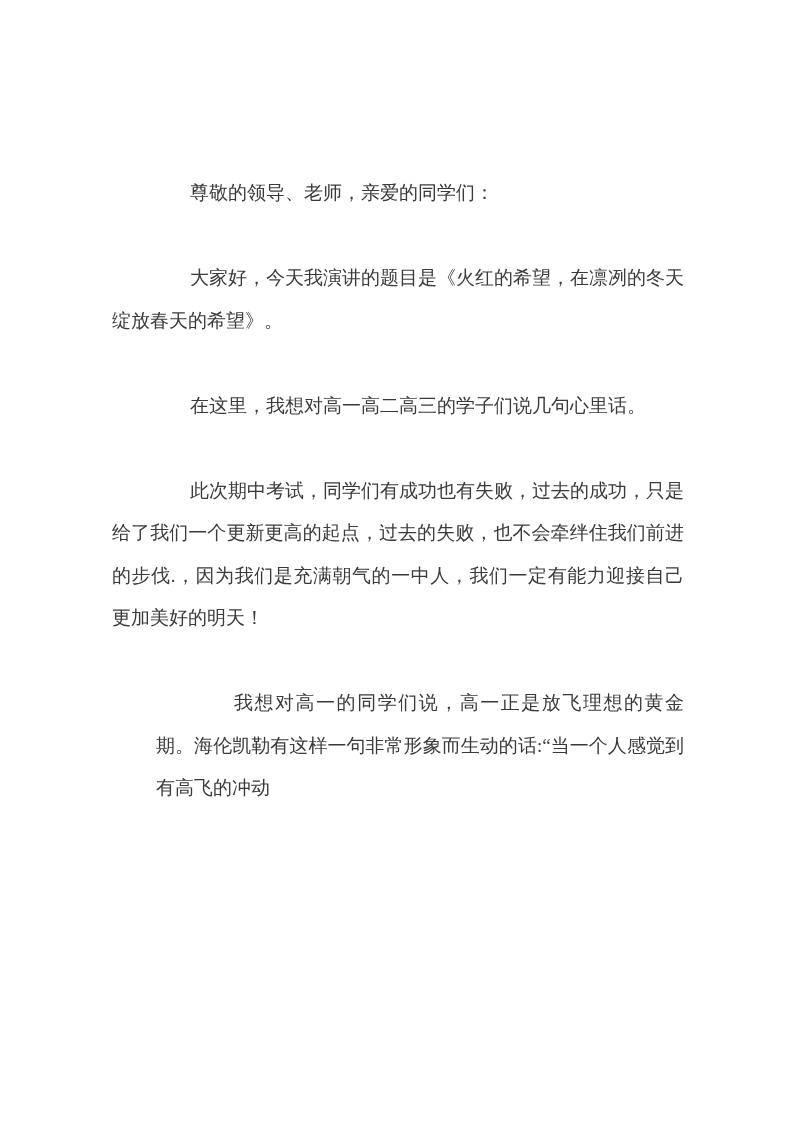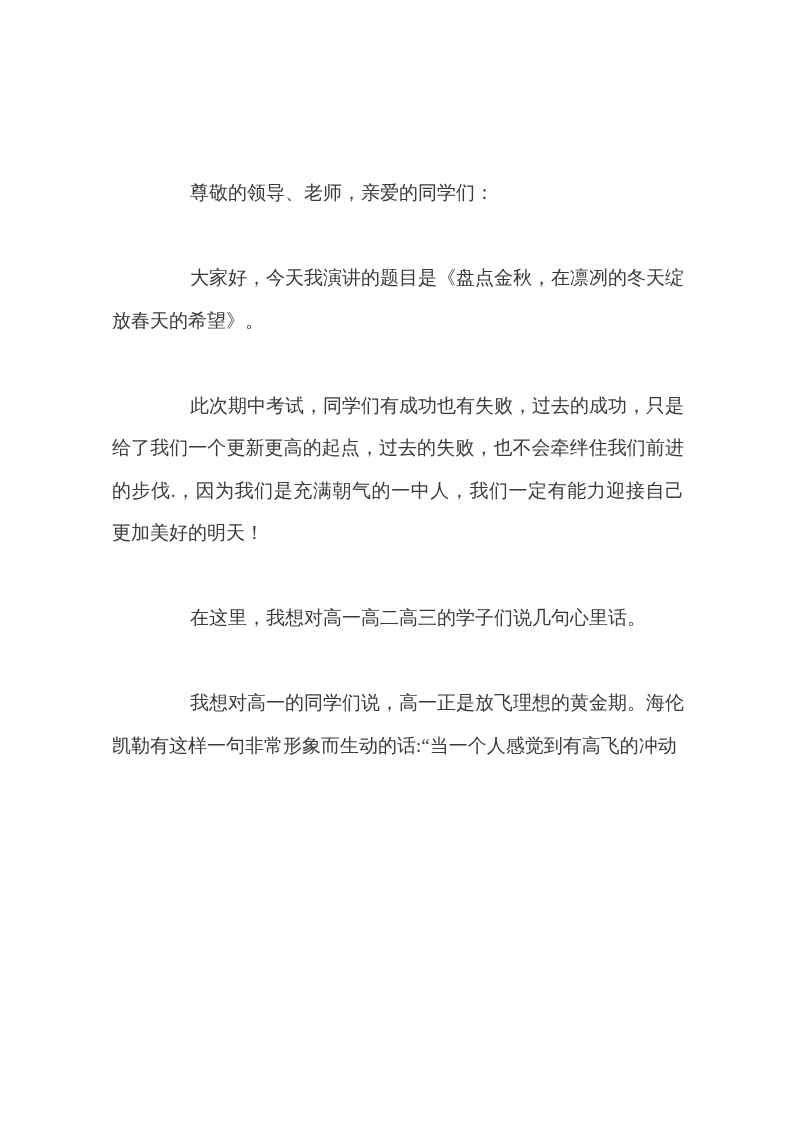--- a/index.html
+++ b/index.html
@@ -28,31 +28,32 @@
     letter-spacing: 0;
   }
   .doc p {
     margin: 0 0 42.5px 0;
     padding: 0;
     text-indent: 78px;
     word-break: break-all;
   }
   .doc p:last-child {
     margin-bottom: 0;
+    margin-left: 44px;
   }
   .doc .u {
     text-decoration: underline;
     text-decoration-thickness: 1px;
     text-underline-offset: 3px;
   }
 </style>
 </head>
 <body>
 
 <main class="page" style="background: rgb(255, 255, 255);">
   <div class="doc" style="color: rgb(58, 58, 58);">
       <p><span>尊敬的领导、老师，亲爱的同学们：</span></p>
-      <p><span>大家好，今天我演讲的题目是《盘点金秋，在凛冽的冬天绽放春天的希望》。</span></p>
+      <p><span>大家好，今天我演讲的题目是《火红的希望，在凛冽的冬天绽放春天的希望》。</span></p>
+      <p><span>在这里，我想对高一高二高三的学子们说几句心里话。</span></p>
       <p><span>此次期中考试，同学们有成功也有失败，过去的成功，只是给了我们一个更新更高的起点，过去的失败，也不会牵绊住我们前进的步伐.，因为我们是充满朝气的一中人，我们一定有能力迎接自己更加美好的明天！</span></p>
-      <p><span>在这里，我想对高一高二高三的学子们说几句心里话。</span></p>
       <p><span>我想对高一的同学们说，高一正是放飞理想的黄金期。海伦凯勒有这样一句非常形象而生动的话:“当一个人感觉到有高飞的冲动</span></p>
     </div>
 </main>
 
 </body></html>

